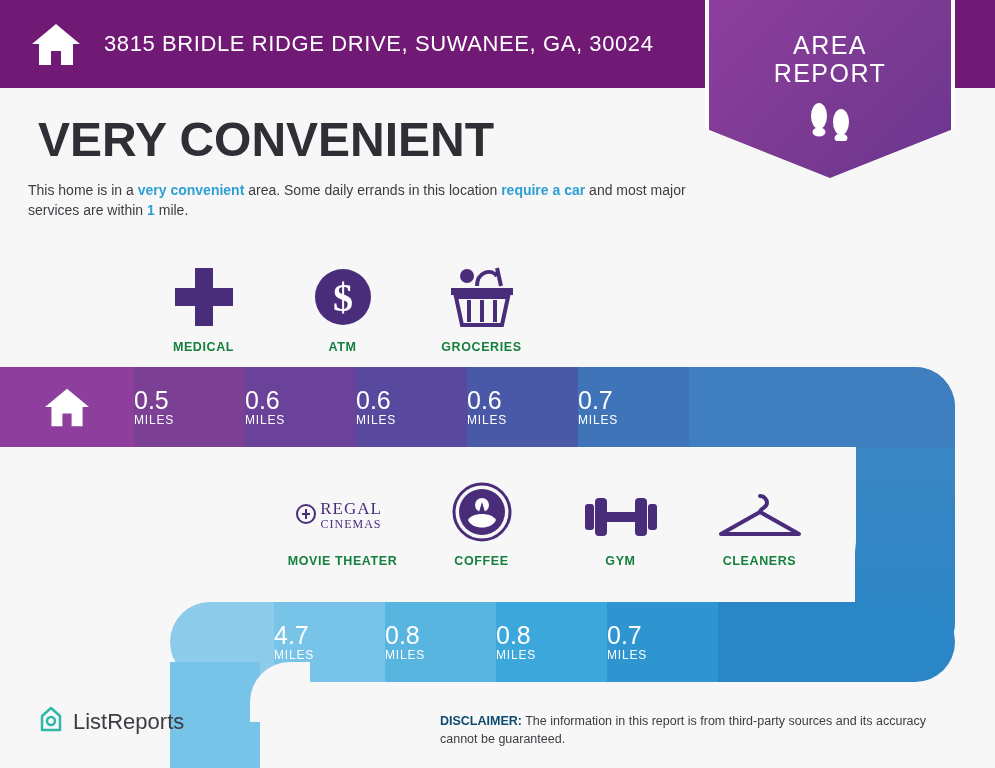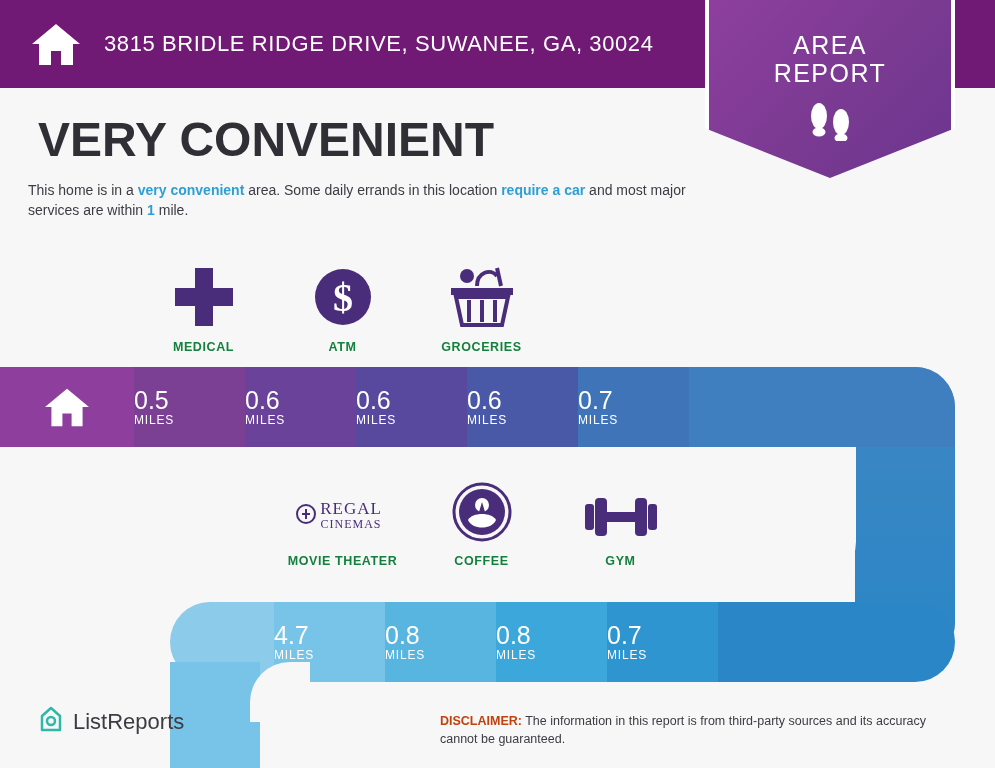--- a/index.html
+++ b/index.html
@@ -135,21 +135,21 @@
   .logo {
     position: absolute; top: 706px; left: 38px; display: flex; align-items: center;
   }
   .logo-text {
     margin-left: 9px; font-size: 22px; color: #3c3c42;
   }
   .disclaimer {
     position: absolute; top: 712px; left: 440px; width: 520px;
     font-size: 12.5px; color: #3c3c42; line-height: 1.45;
   }
-  .disclaimer b { color: #c2410c; }
+  .disclaimer b { color: #0c4a6e; }
 </style>
 </head>
 <body>
 
 <div class="page">
 
   <div class="header">
     <div class="header-home-icon">
       <svg width="52" height="48" viewBox="0 0 52 48">
         <path d="M26 4 L50 24 L43 24 L43 45 L31 45 L31 31 L21 31 L21 45 L9 45 L9 24 L2 24 Z" fill="#ffffff"></path>
@@ -278,20 +278,29 @@
         <svg width="80" height="50" viewBox="0 0 80 50">
           <rect x="4" y="12" width="9" height="26" rx="3" fill="#4a2d7a"></rect>
           <rect x="14" y="6" width="12" height="38" rx="4" fill="#4a2d7a"></rect>
           <rect x="26" y="20" width="28" height="10" fill="#4a2d7a"></rect>
           <rect x="54" y="6" width="12" height="38" rx="4" fill="#4a2d7a"></rect>
           <rect x="67" y="12" width="9" height="26" rx="3" fill="#4a2d7a"></rect>
         </svg>
       </div>
       <div class="icon-label">GYM</div>
     </div>
+    <div class="icon-cell">
+      <div class="icon-art">
+        <svg width="90" height="52" viewBox="0 0 90 52">
+          <path d="M45 6 a7 7 0 0 1 7 7 c0 5 -7 5 -7 9" stroke="#4a2d7a" stroke-width="4" fill="none" stroke-linecap="round"></path>
+          <path d="M45 22 L6 44 h78 z" fill="none" stroke="#4a2d7a" stroke-width="4" stroke-linejoin="round"></path>
+        </svg>
+      </div>
+      <div class="icon-label">CLEANERS</div>
+    </div>
   </div>
 
   <div class="bar" id="bar2">
     <div class="bar-lead" style="background:#8ccbe9"></div>
     <div class="bar-cell" style="background:#77c4e8">
       <div class="bar-value">4.7</div>
       <div class="bar-unit">MILES</div>
     </div>
     <div class="bar-cell" style="background:#58b5e0">
       <div class="bar-value">0.8</div>

